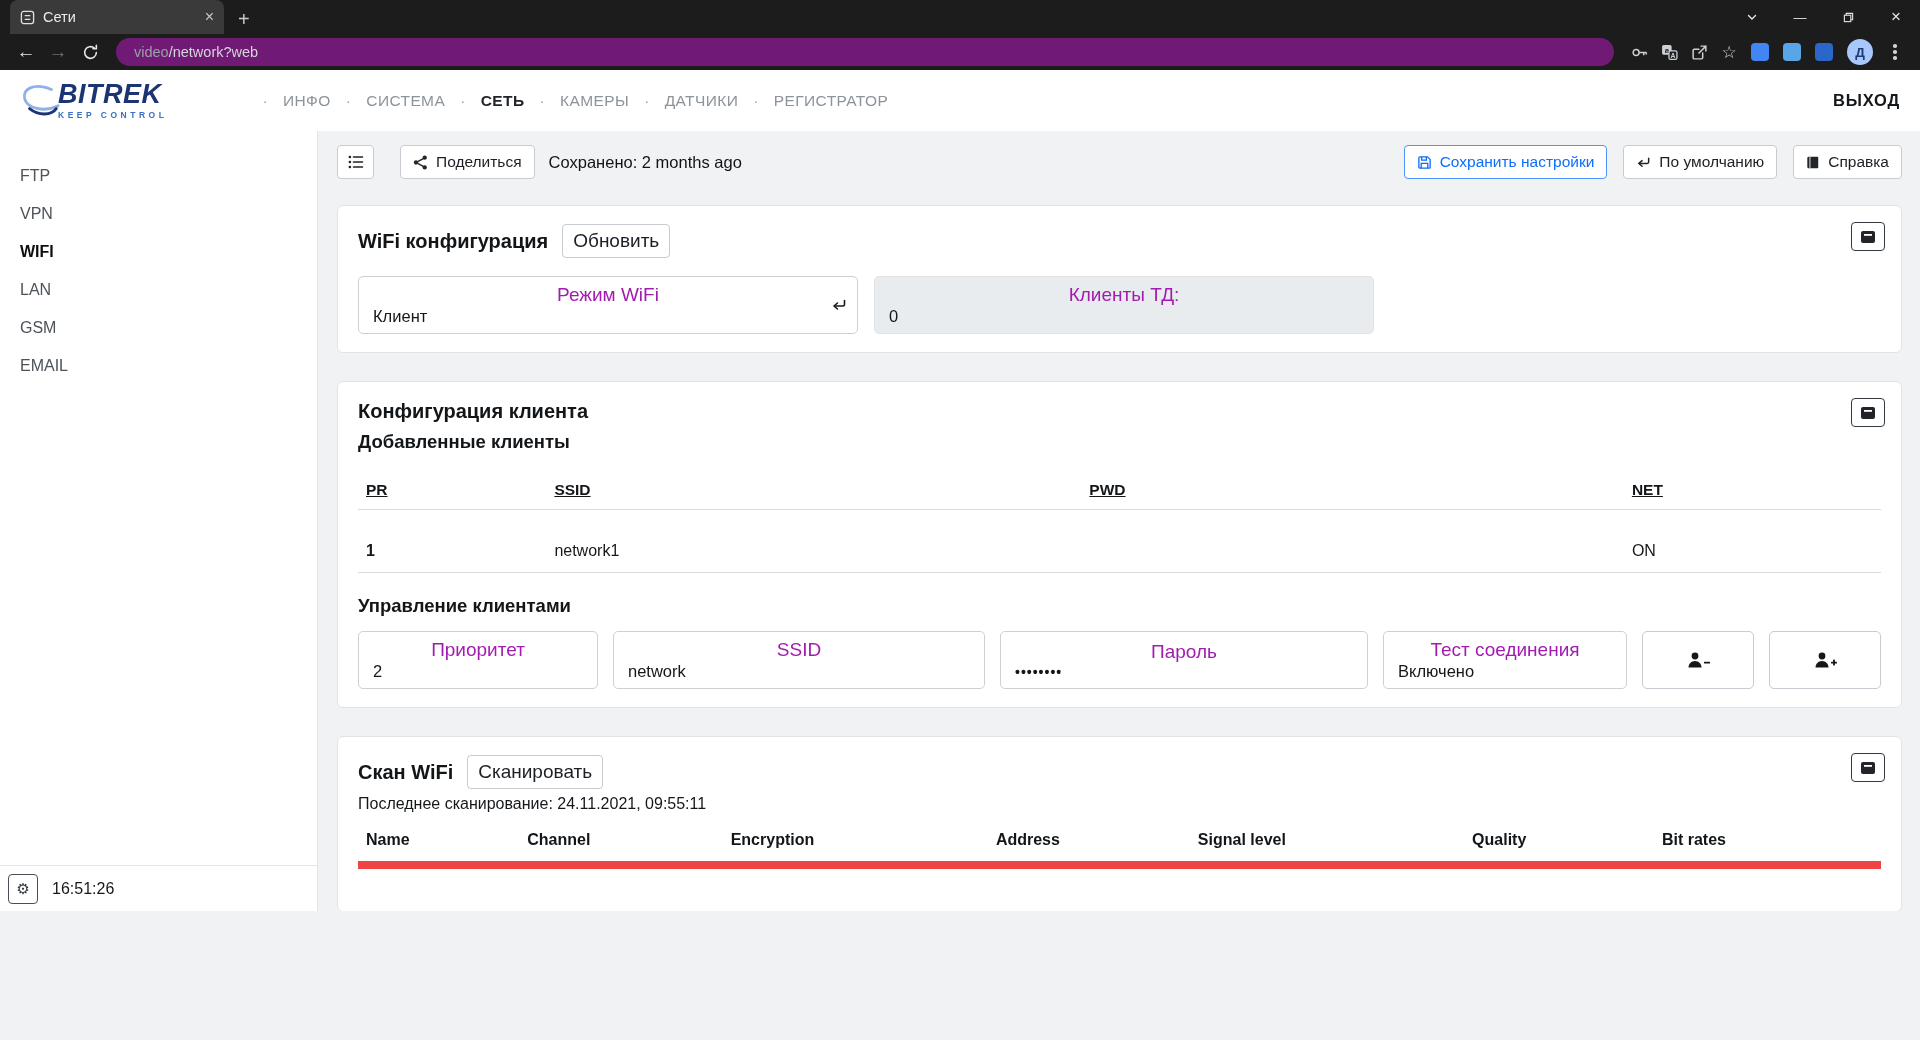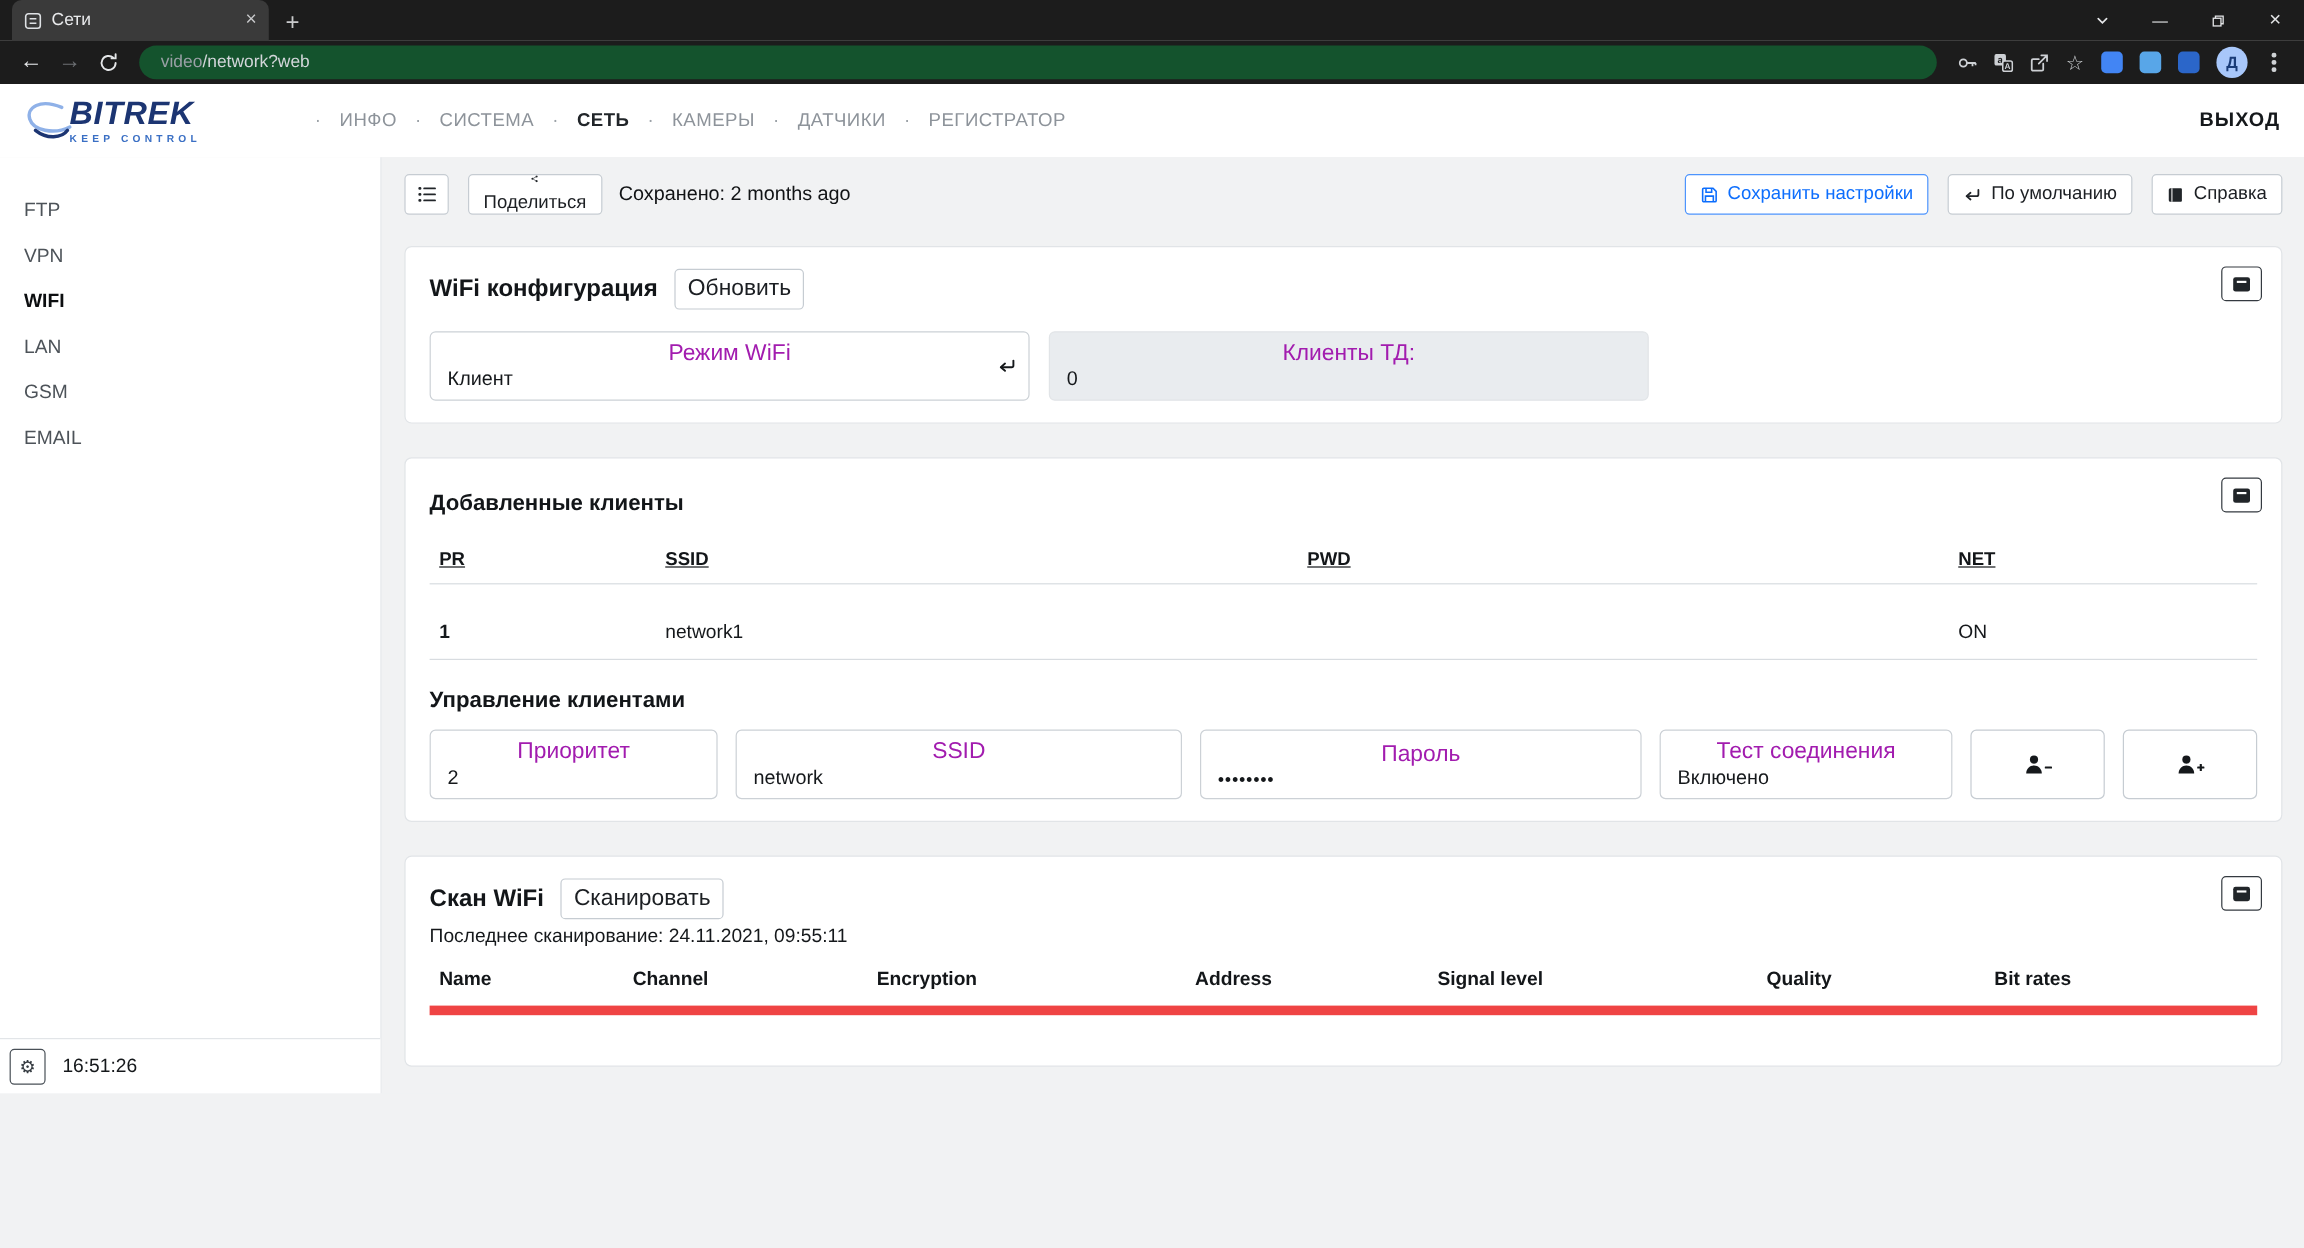--- a/index.html
+++ b/index.html
@@ -14,21 +14,21 @@
   .tab-close { color:#c9cacc; font-size:16px; cursor:pointer; line-height:1; }
   .newtab { color:#c9cacc; font-size:20px; margin:0 0 5px 14px; cursor:pointer; line-height:1; }
   .win-controls { position:absolute; right:0; top:0; height:34px; display:flex; }
   .win-btn { width:48px; height:34px; display:flex; align-items:center; justify-content:center;
              color:#e4e5e7; font-size:13px; cursor:pointer; }
 
   .chrome-toolbar { height:36px; background:#1c1c1c; display:flex; align-items:center; padding:0 10px; }
   .nav-ico { width:32px; height:30px; display:flex; align-items:center; justify-content:center;
              color:#e4e6e8; font-size:19px; cursor:pointer; }
   .nav-ico.disabled { color:#6c6f73; }
-  .url-pill { flex:1; height:28px; background:#14532d; border-radius:14px; margin:0 10px;
+  .url-pill { flex:1; height:28px; background:#701a75; border-radius:14px; margin:0 10px;
               display:flex; align-items:center; padding:0 18px; font-size:14.5px; cursor:text; }
   .url-host { color:#9aa0a6; }
   .url-path { color:#d3d6da; }
   .tb-ico { width:30px; height:30px; display:flex; align-items:center; justify-content:center;
             color:#cfd2d5; font-size:17px; cursor:pointer; }
   .kebab { flex-direction:column; gap:2.5px; }
   .kebab i { width:3.5px; height:3.5px; border-radius:50%; background:#cfd2d5; }
   .ext-ico { width:18px; height:18px; border-radius:4px; margin:0 7px; cursor:pointer; }
   .e1 { background:#4285f4; } .e2 { background:#58a6e8; } .e3 { background:#2b66c9; }
   .avatar { width:26px; height:26px; border-radius:50%; background:#a8c7fa; color:#1a3c78;
@@ -65,21 +65,21 @@
 
   
   .btn { display:inline-flex; align-items:center; justify-content:center; gap:8px; background:#fff;
          border:1px solid #c6ccd2; border-radius:4px; height:34px; padding:0 12px;
          font-size:15.5px; color:#1c1f23; cursor:pointer; font-family:inherit; white-space:nowrap; }
   .btn-icon-only { width:37px; padding:0; }
   .btn-blue { color:#0d6efd; border-color:#4d94fd; }
   .btn-sm { height:29px; padding:16px 10px; font-size:19px; }
 
   .content-toolbar { display:flex; align-items:center; margin-bottom:26px; }
-  .share-btn { margin-left:16px;flex-direction:column; }
+  .share-btn { margin-left:26px; }
   .saved-text { margin-left:14px; font-size:16.5px; color:#111315; }
   .toolbar-right { margin-left:auto; display:flex; gap:16px;padding-left:40px; }
 
   
   .card { background:#fff; border:1px solid #e1e4e7; border-radius:6px; padding:18px 20px;
           margin-bottom:28px; position:relative; }
   .collapse-btn { position:absolute; top:16px; right:16px; width:34px; height:29px; background:#fff;
                   border:1px solid #343a40; border-radius:4px; display:flex; align-items:center;
                   justify-content:center; cursor:pointer; }
   .card-head { display:flex; align-items:center; gap:14px; margin-bottom:18px; }
@@ -306,20 +306,23 @@
       </div>
     </section>
 
     <section class="card">
       <button class="collapse-btn">
         <svg width="16" height="14" viewBox="0 0 16 14">
             <rect x="1" y="1" width="14" height="12" rx="2" fill="#212529"></rect>
             <rect x="4" y="4" width="8" height="1.8" fill="#fff"></rect>
           </svg>
       </button>
+      <div class="card-head" style="margin-bottom:8px;">
+        <span class="card-title">Конфигурация клиента</span>
+      </div>
       <div class="sub-title">Добавленные клиенты</div>
 
       <div class="ct-head">
         <span>PR</span>
         <span>SSID</span>
         <span>PWD</span>
         <span>NET</span>
       </div>
       <div class="ct-row">
         <span class="pr">1</span>

